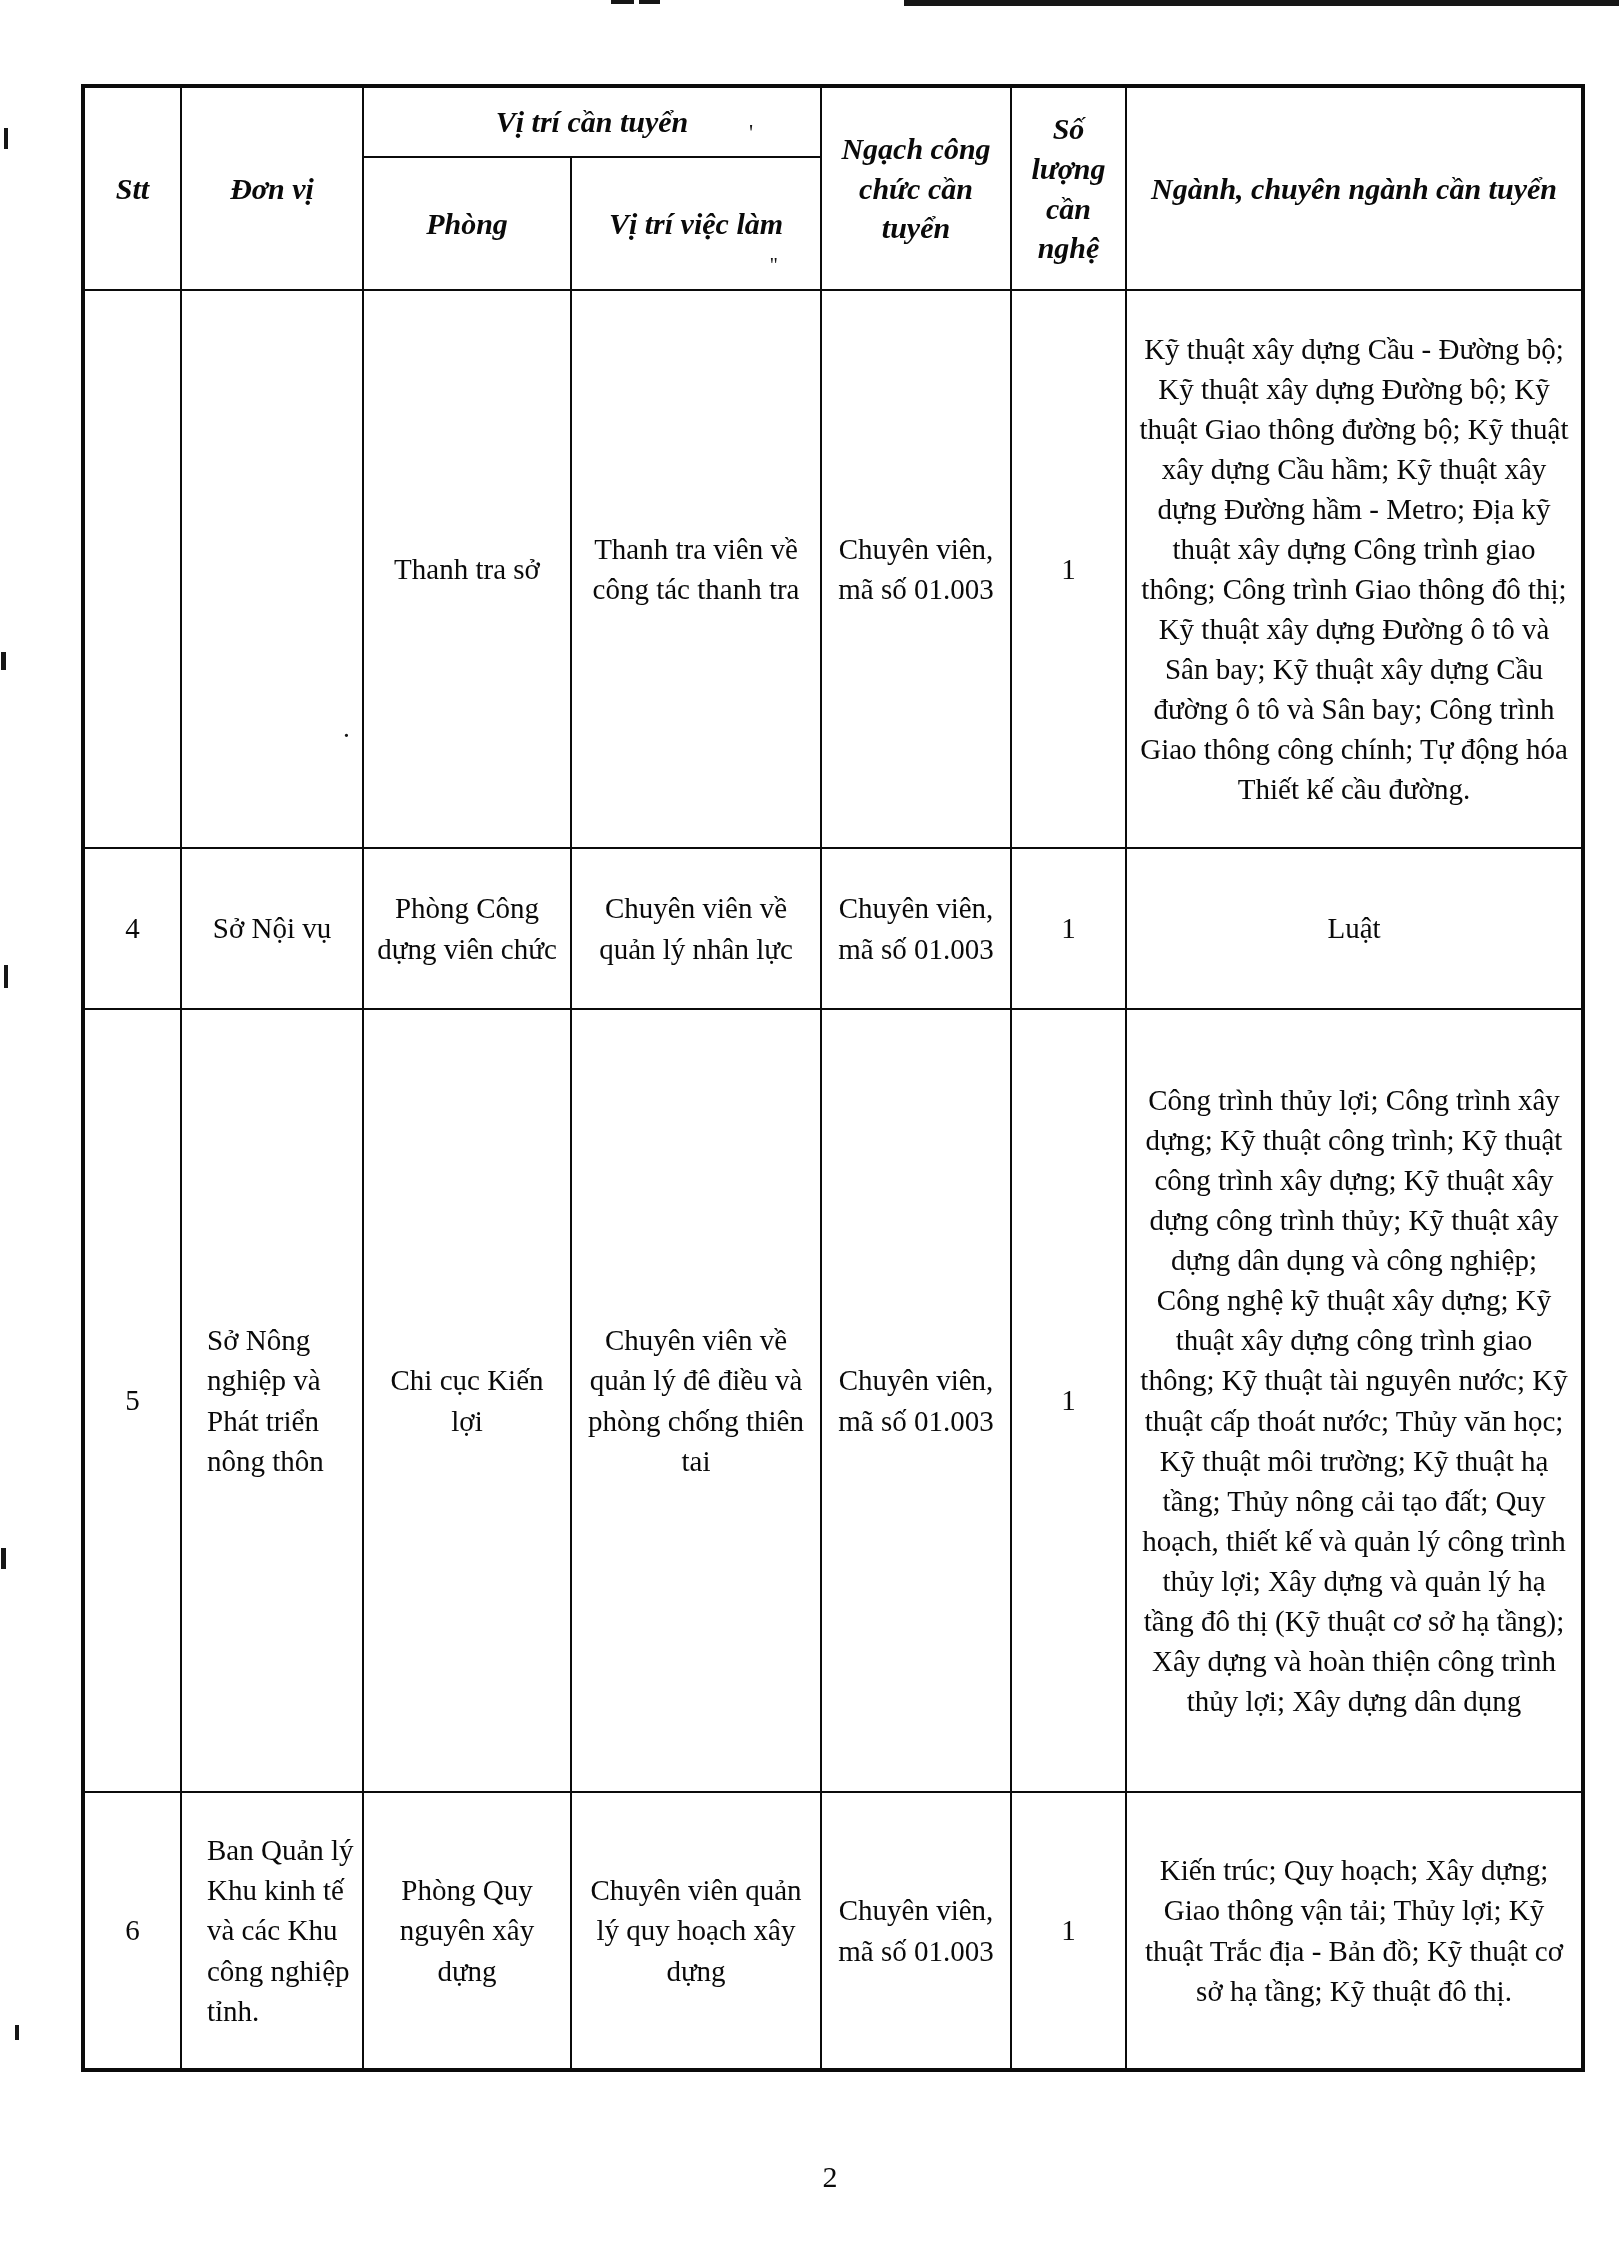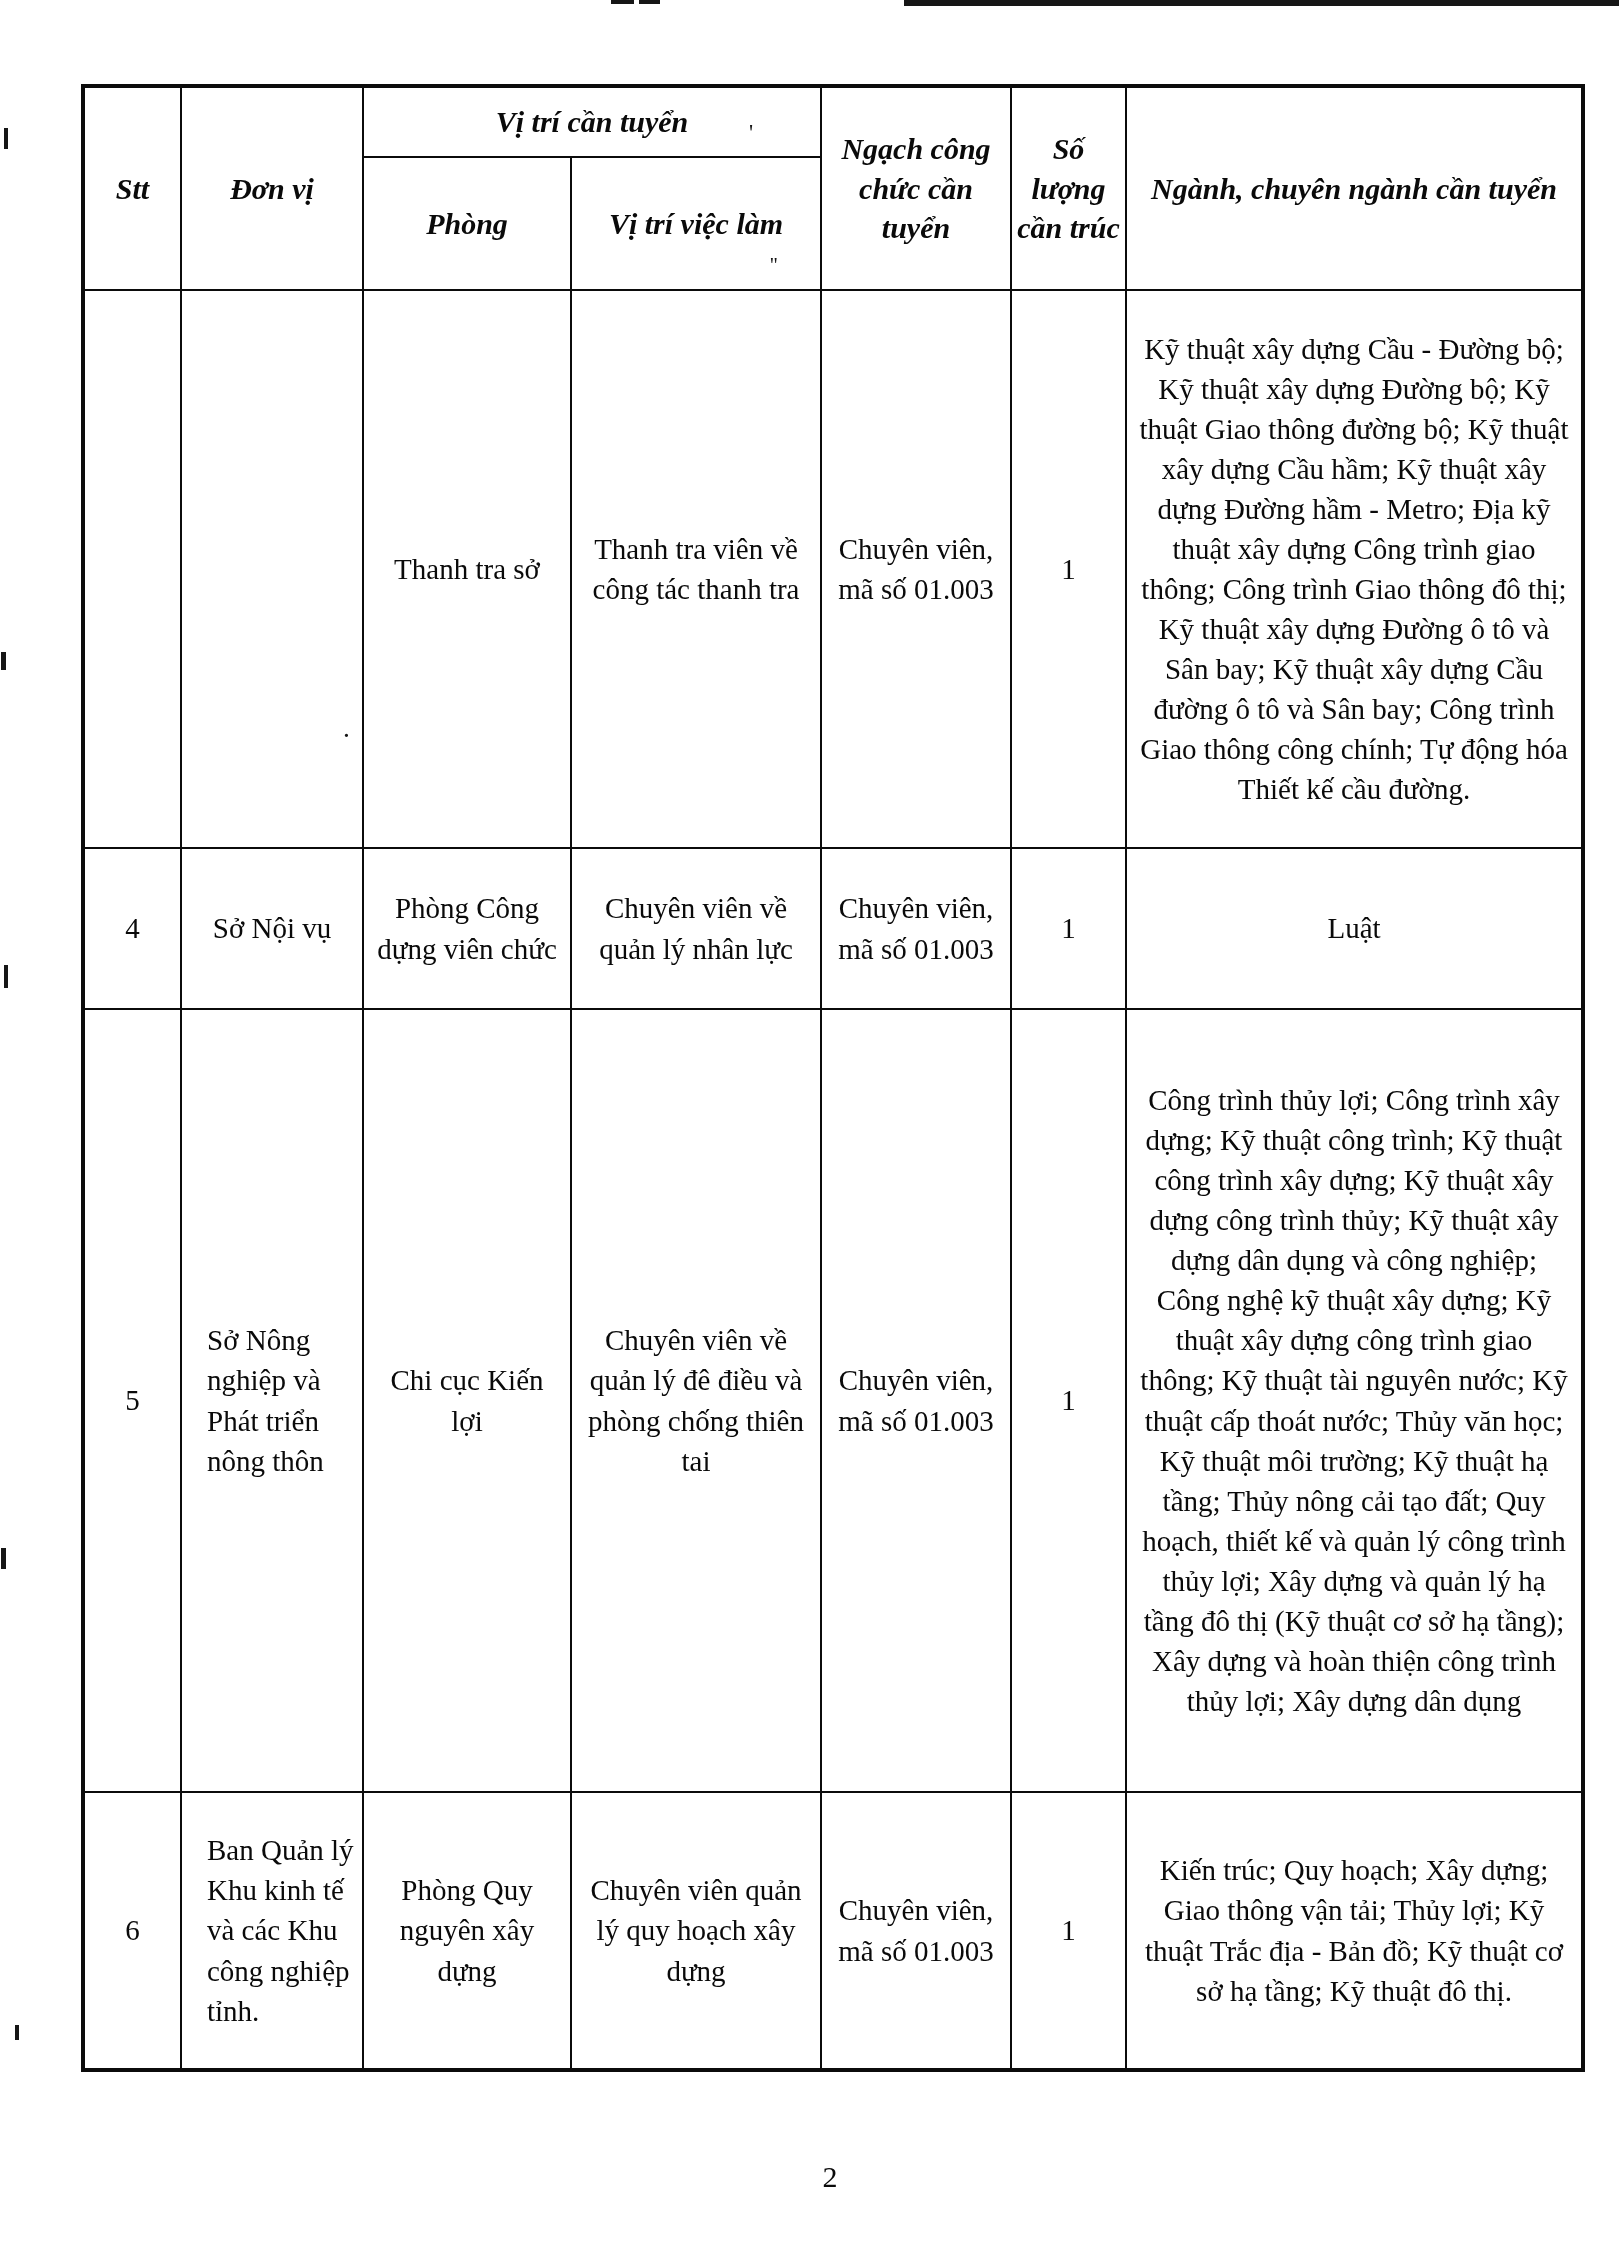--- a/index.html
+++ b/index.html
@@ -66,21 +66,21 @@
       <col style="width:190px">
       <col style="width:115px">
       <col style="width:457px">
     </colgroup>
     <thead>
       <tr style="height:71px;">
         <th rowspan="2">Stt</th>
         <th rowspan="2">Đơn vị</th>
         <th colspan="2">Vị trí cần tuyển</th>
         <th rowspan="2">Ngạch công chức cần tuyển</th>
-        <th rowspan="2">Số lượng cần trúc</th>
+        <th rowspan="2">Số lượng cần nghệ</th>
         <th rowspan="2">Ngành, chuyên ngành cần tuyển</th>
       </tr>
       <tr style="height:133px;">
         <th>Phòng</th>
         <th>Vị trí việc làm</th>
       </tr>
     </thead>
     <tbody>
       <tr style="height:558px;">
         <td></td>

